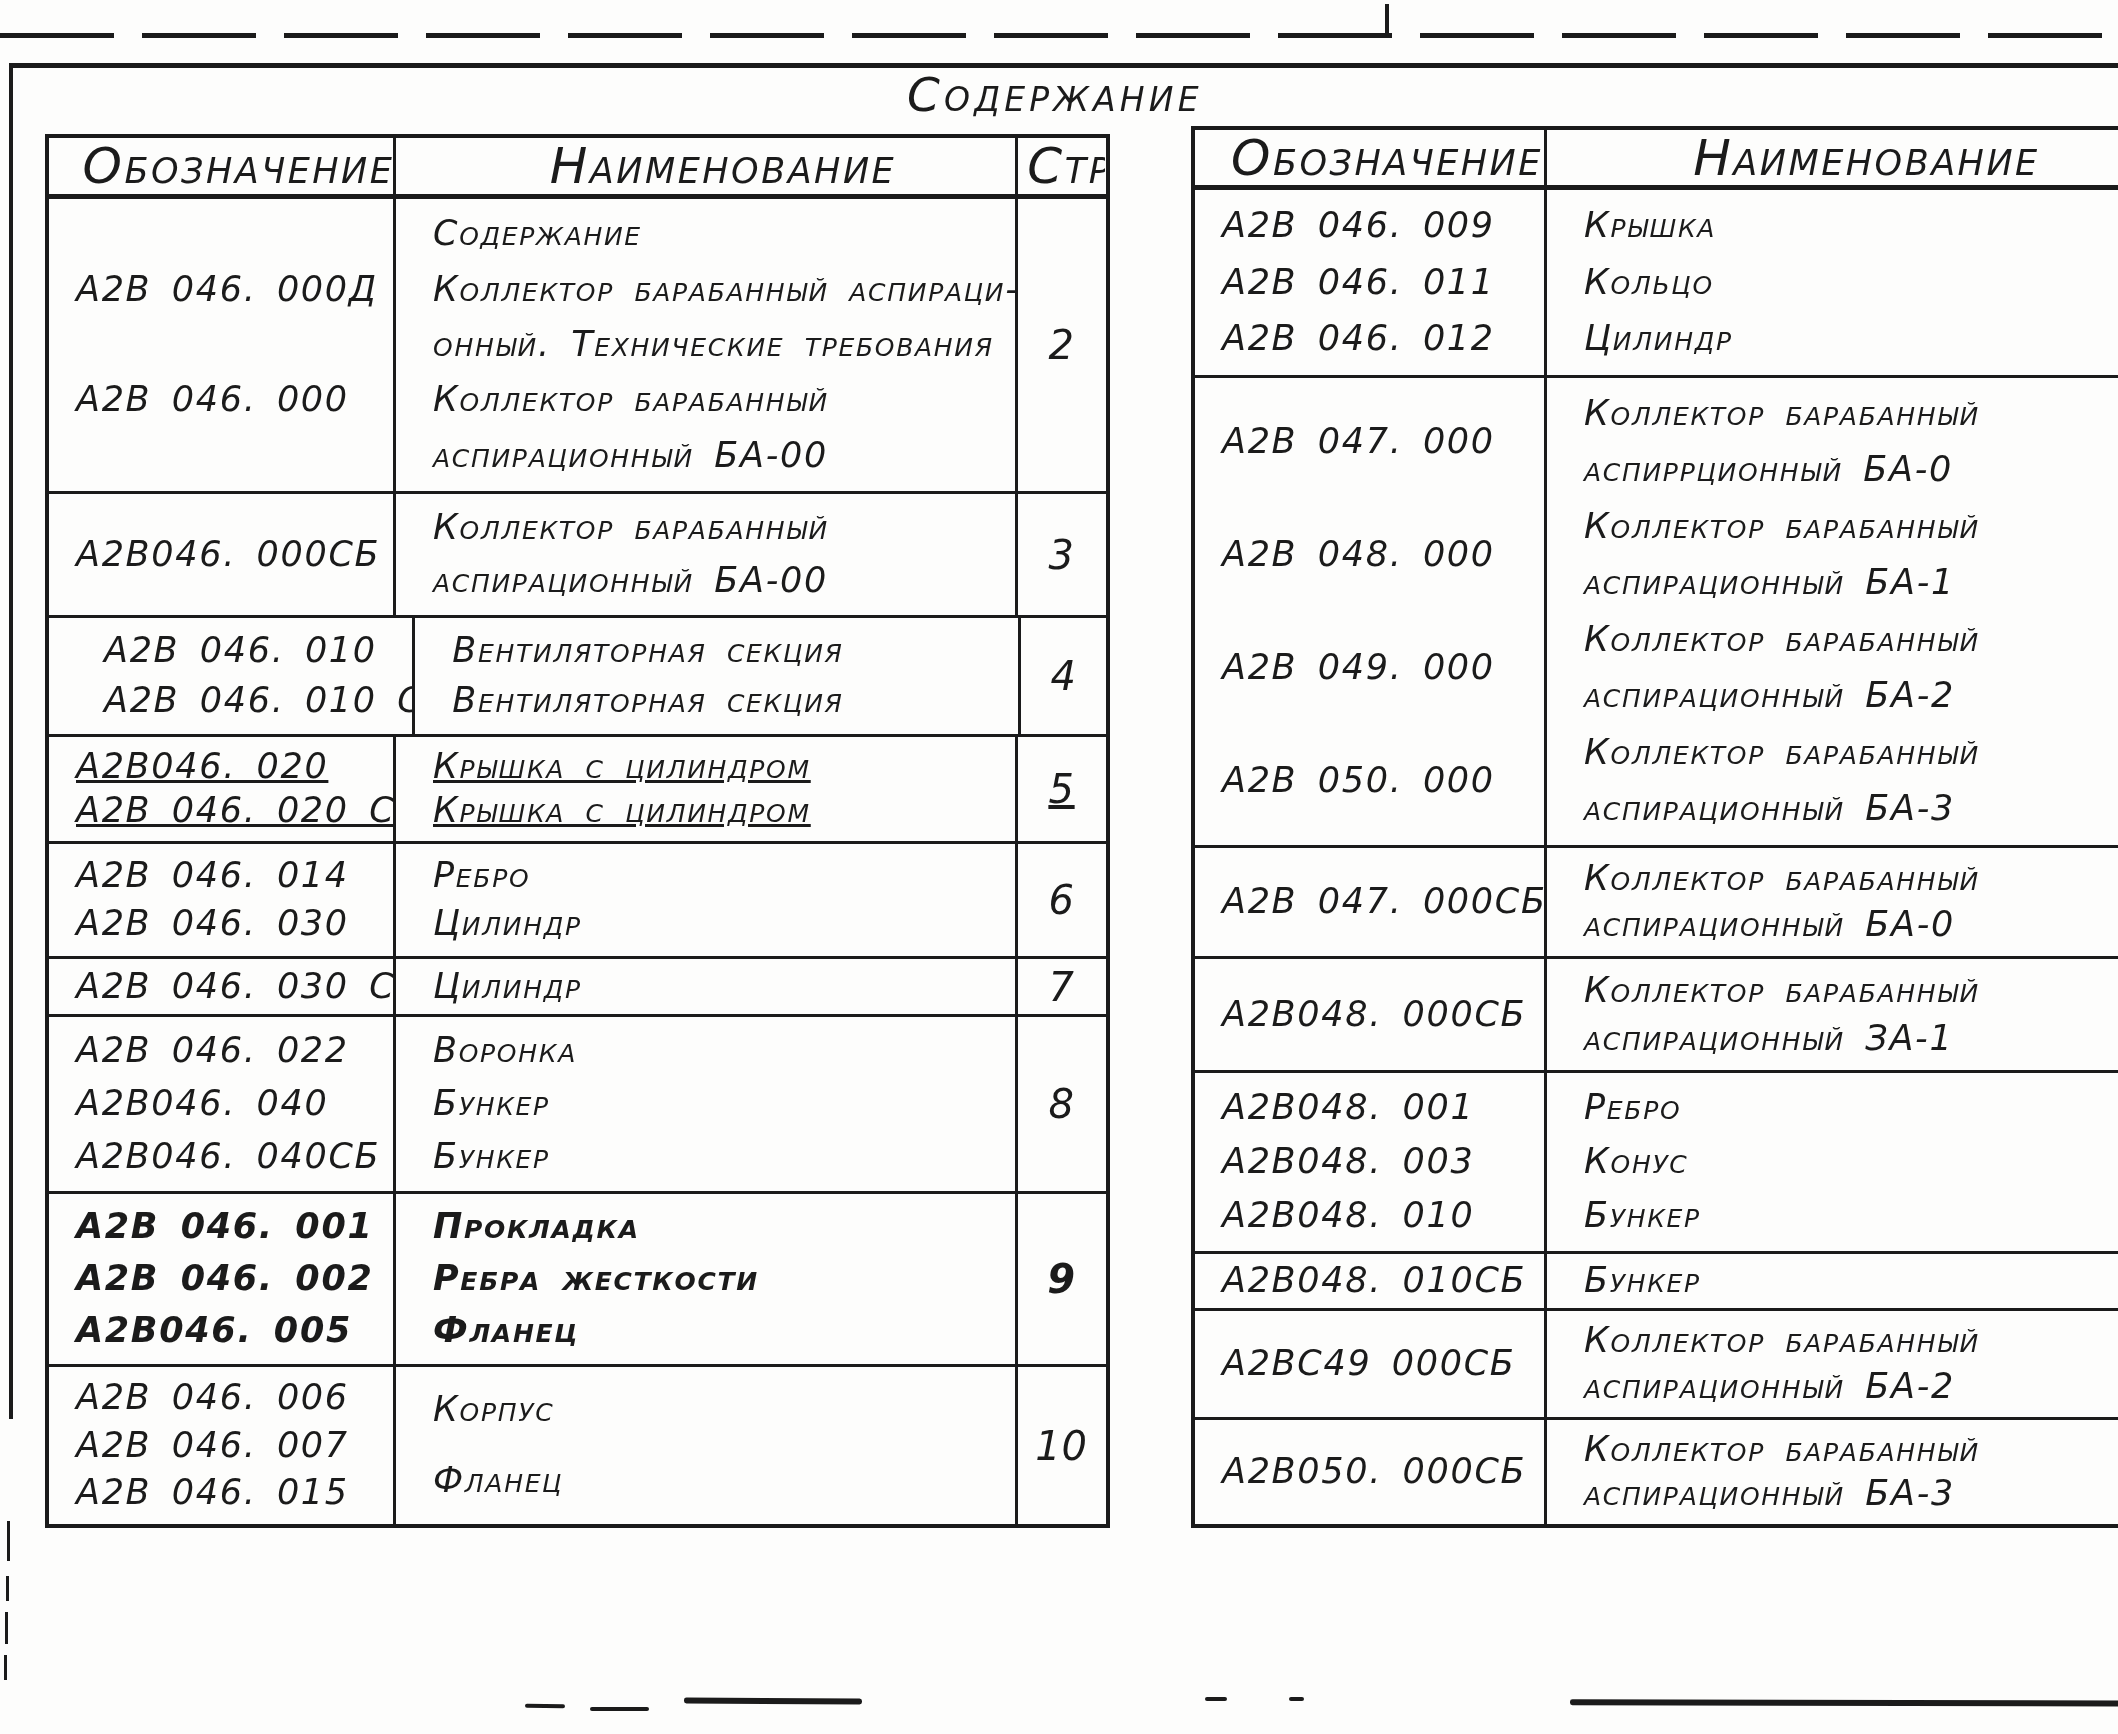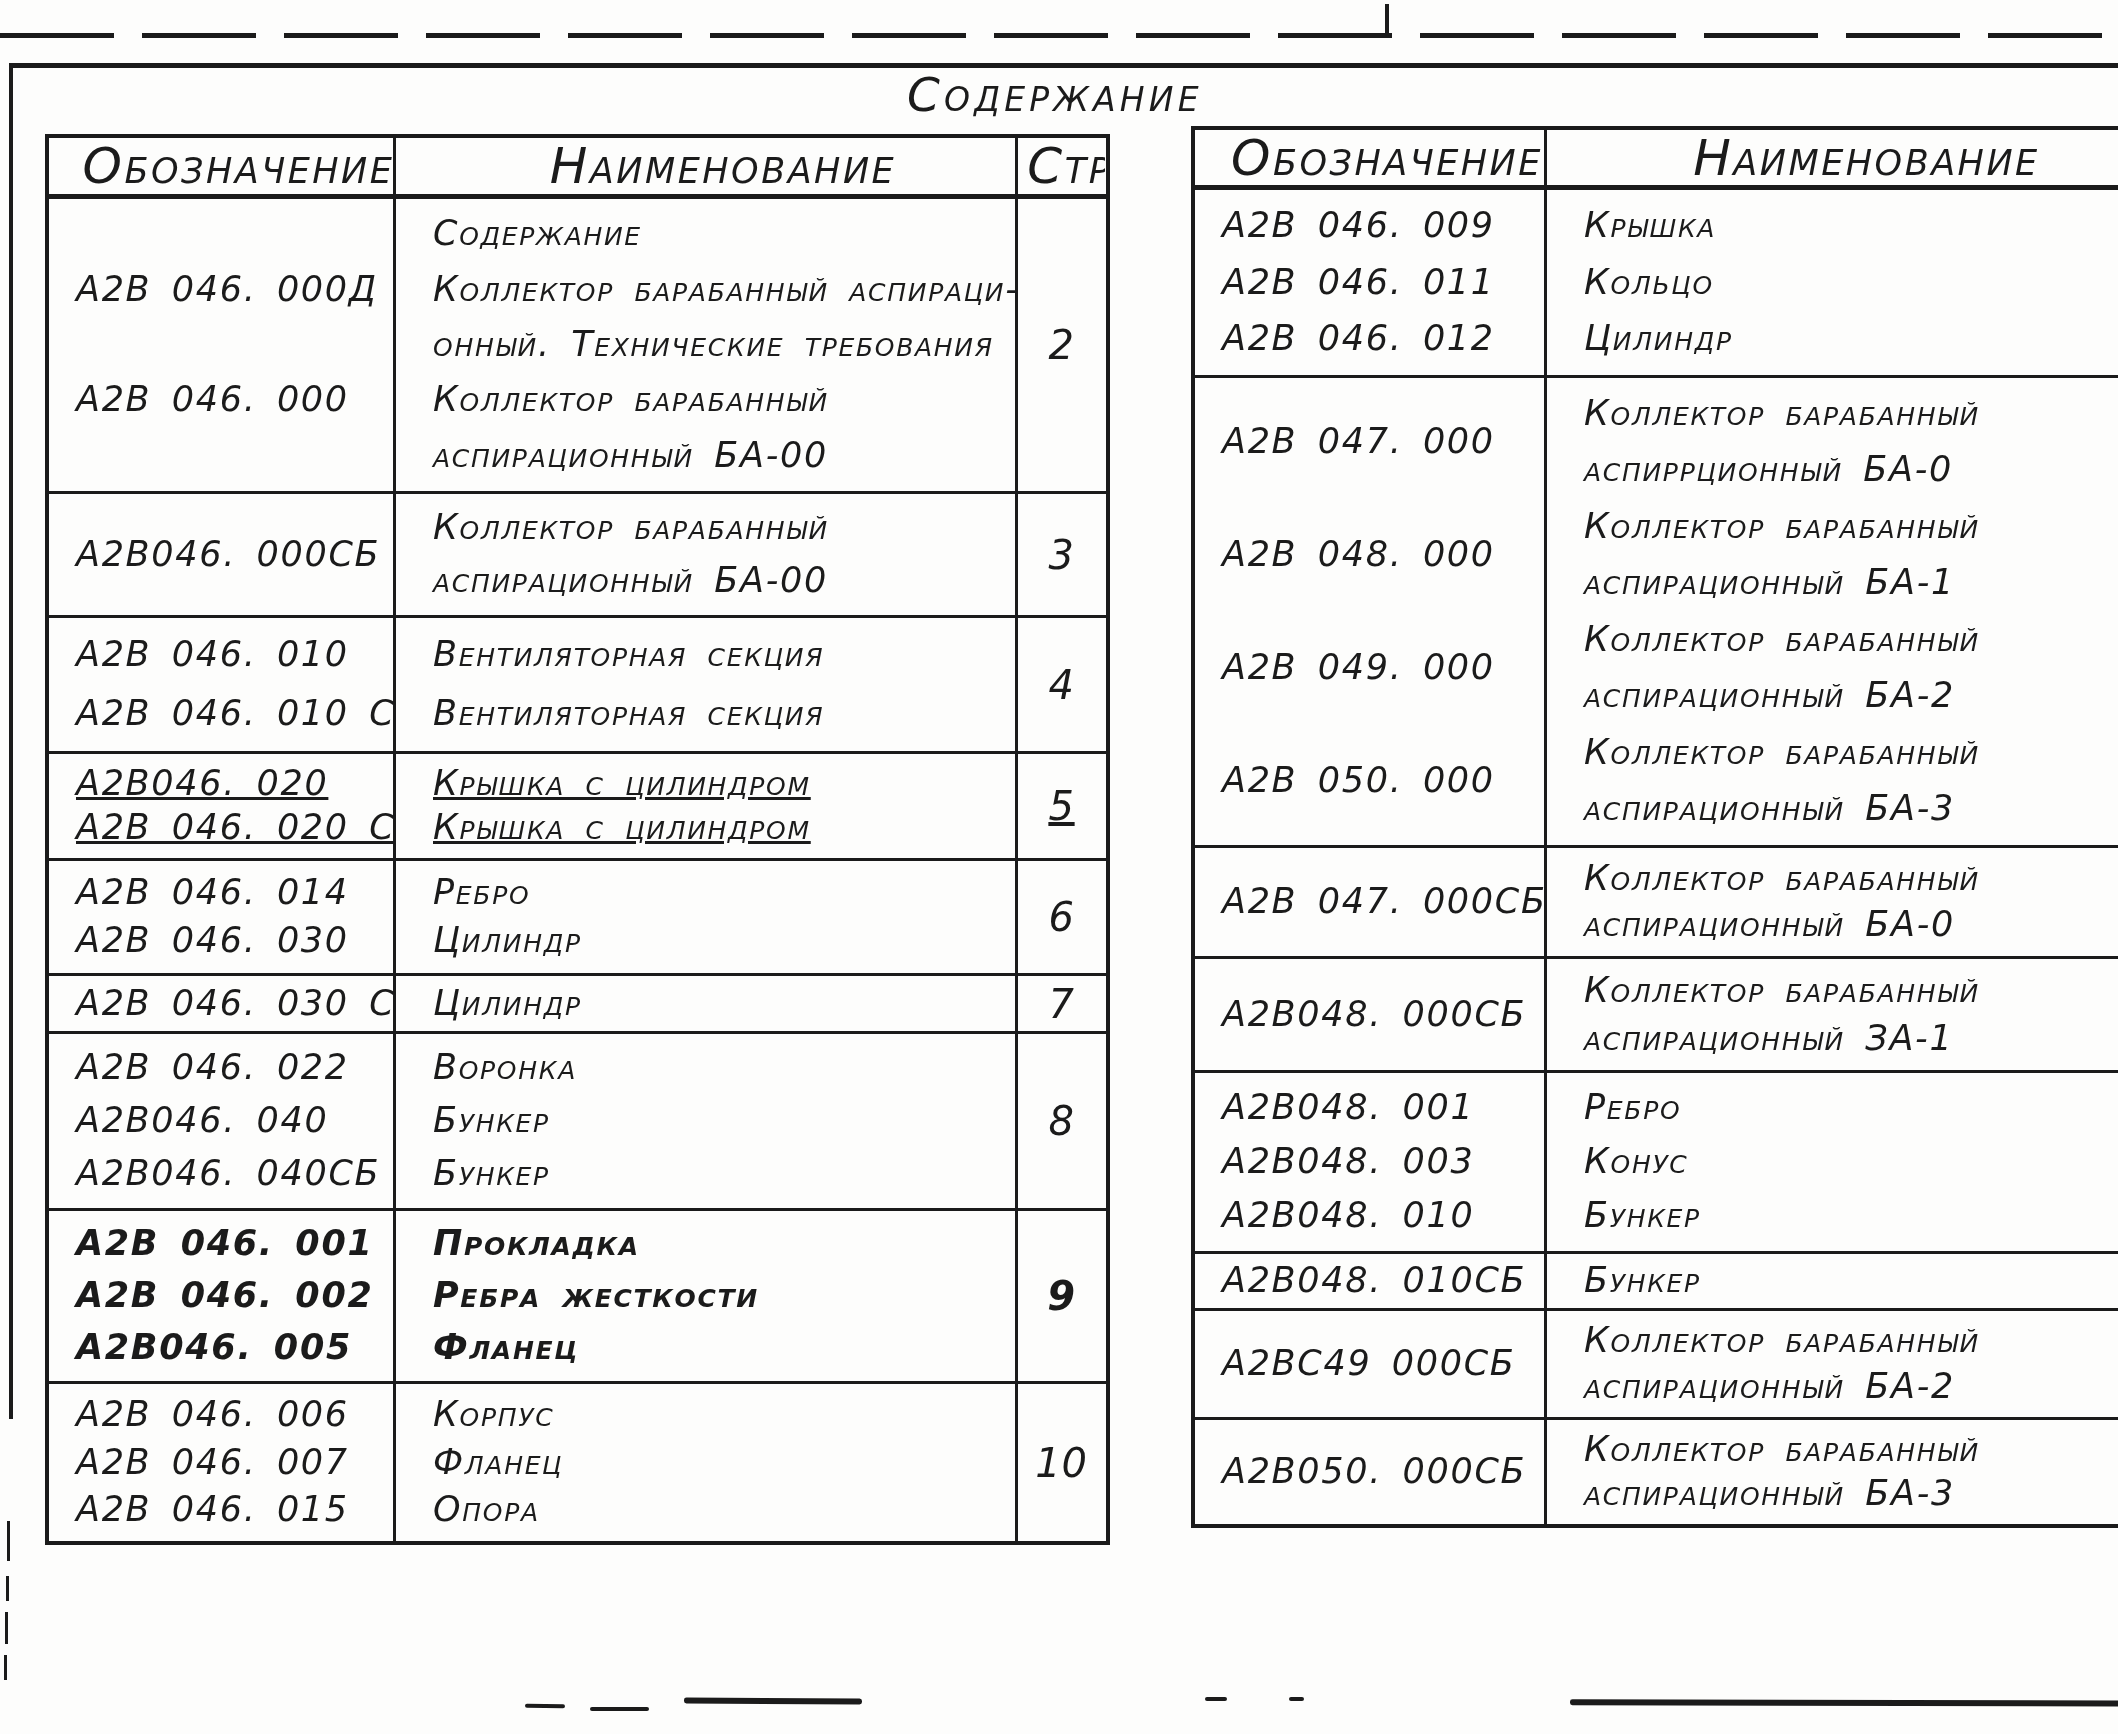--- a/index.html
+++ b/index.html
@@ -112,21 +112,21 @@
       <div class="trow" style="height: 124px;">
         <div class="cell codes cb" style="width: 347px;">
           <div class="line">А2В046. 000СБ</div>
         </div>
         <div class="cell names cb" style="width: 622px;">
           <div class="line">Коллектор барабанный</div>
           <div class="line">аспирационный БА-00</div>
         </div>
         <div class="cell pagecell" style="width: 87px;">3</div>
       </div>
-      <div class="trow" style="height: 136px;">
+      <div class="trow" style="height: 119px; padding-left: 28px;">
         <div class="cell codes cb" style="width: 347px;">
           <div class="line">А2В 046. 010</div>
           <div class="line">А2В 046. 010 СБ</div>
         </div>
         <div class="cell names cb" style="width: 622px;">
           <div class="line">Вентиляторная секция</div>
           <div class="line">Вентиляторная секция</div>
         </div>
         <div class="cell pagecell" style="width: 87px;">4</div>
       </div>
@@ -189,21 +189,20 @@
       </div>
       <div class="trow" style="height: 160px;">
         <div class="cell codes cb" style="width: 347px;">
           <div class="line">А2В 046. 006</div>
           <div class="line">А2В 046. 007</div>
           <div class="line">А2В 046. 015</div>
         </div>
         <div class="cell names cb" style="width: 622px;">
           <div class="line">Корпус</div>
           <div class="line">Фланец</div>
-          <div class="line">Опора</div>
         </div>
         <div class="cell pagecell" style="width: 87px;">10</div>
       </div>
     </div>
 
   <div class="toc" id="right-table" style="left:1191px;top:126px;width:1079px;">
       <div class="trow header" style="height: 55px;">
         <div class="cell hcell cb" style="width: 352px;">Обозначение</div>
         <div class="cell hcell cb" style="width: 607px;">Наименование</div>
       </div>

